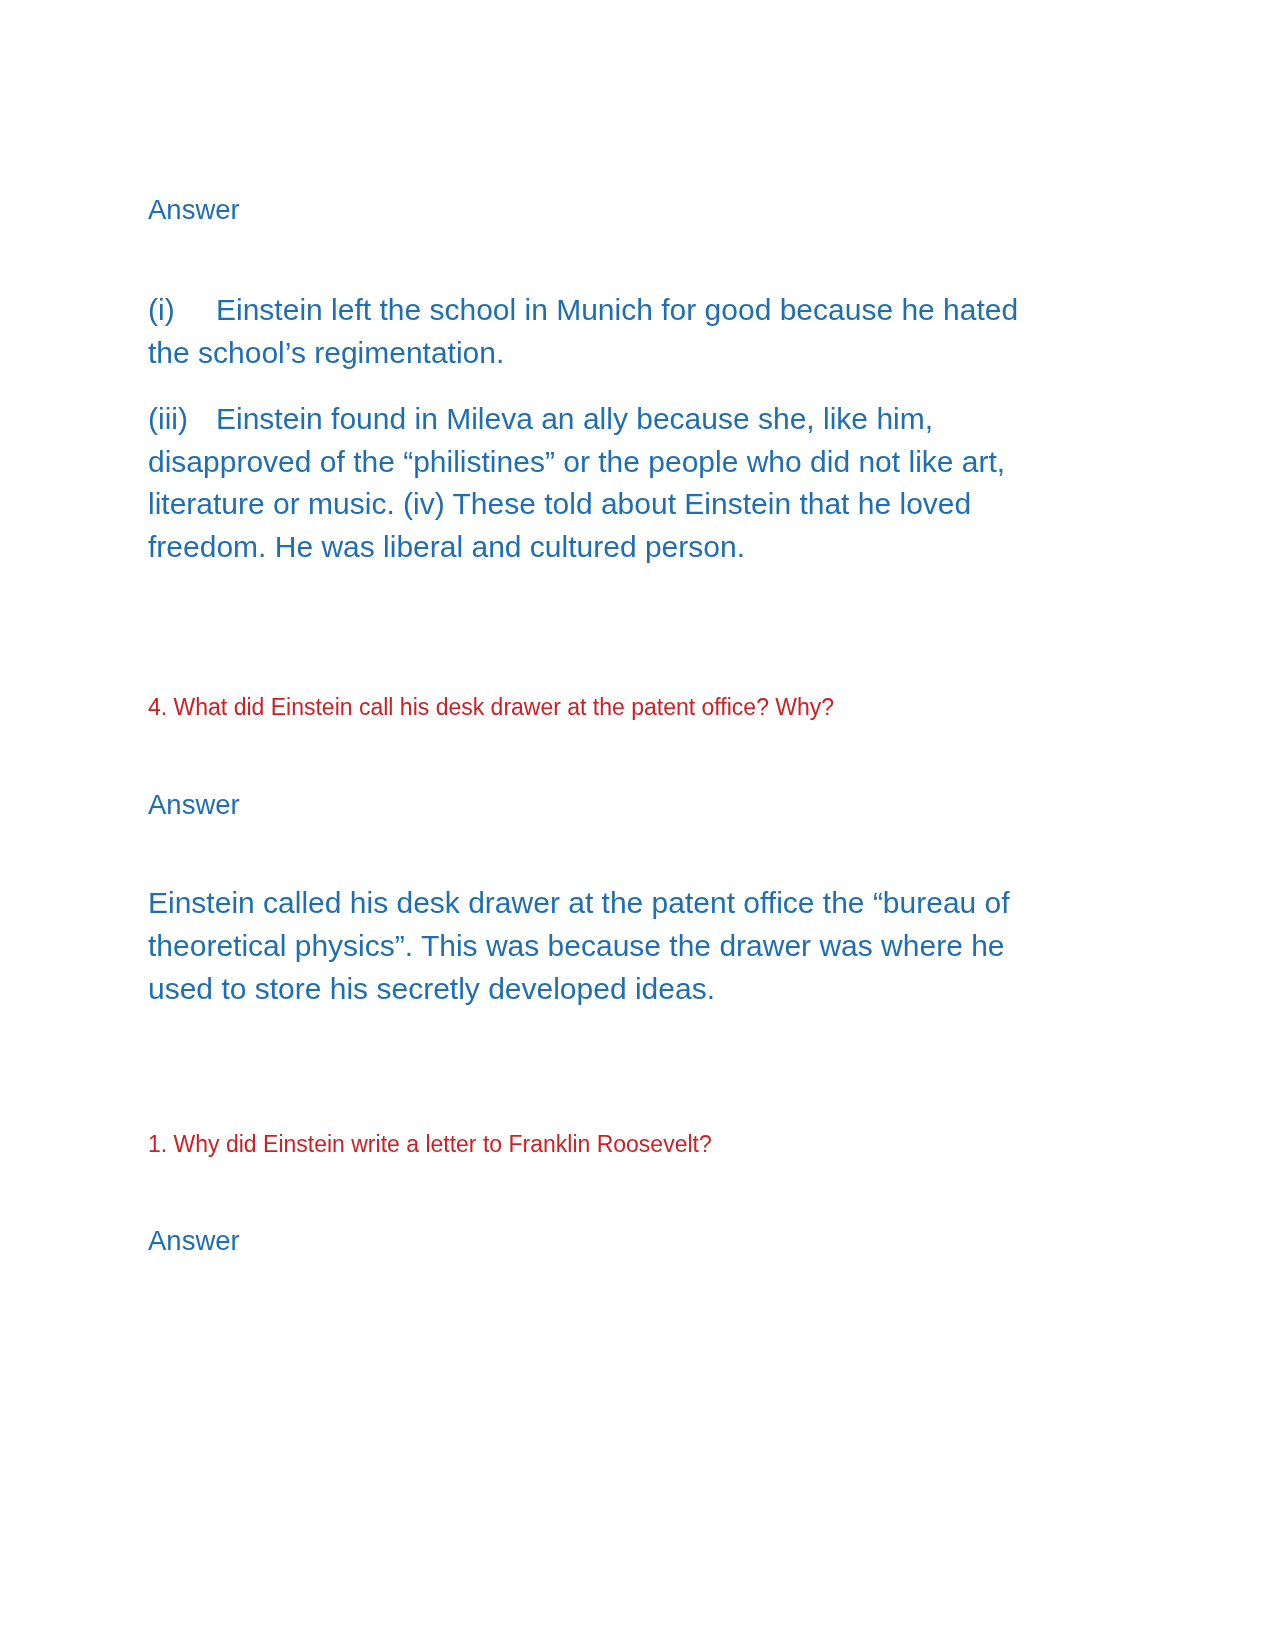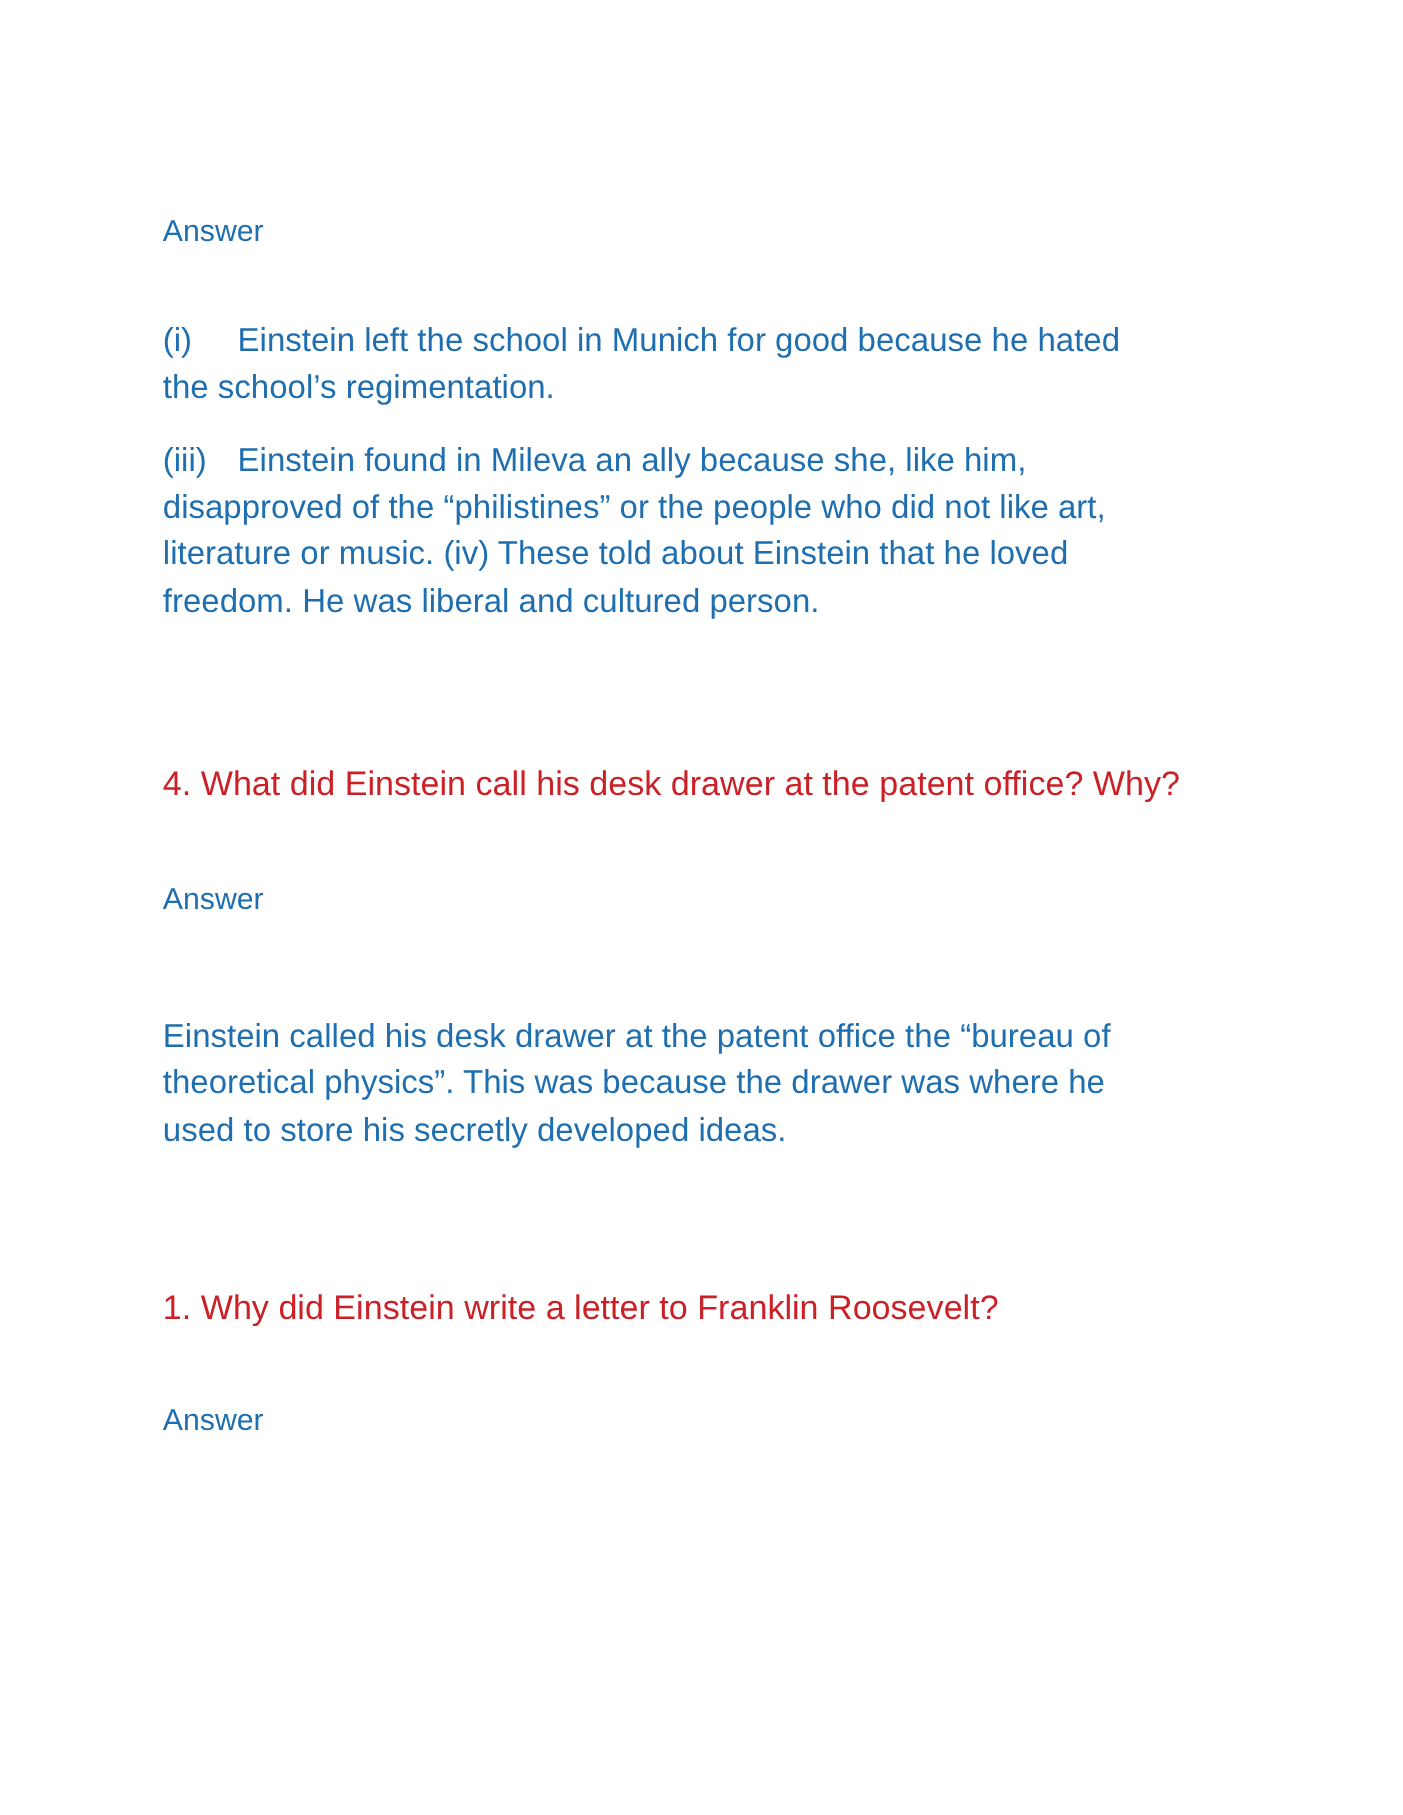--- a/index.html
+++ b/index.html
@@ -31,25 +31,24 @@
     font-size: 30px;
     line-height: 1.42;
     max-width: 920px;
   }
   .para .marker {
     display: inline-block;
     min-width: 68px;
   }
   .para.narrow {
     max-width: 905px;
-    margin-top: 28px;
   }
   .question {
     color: #cc2027;
-    font-size: 31px;
+    font-size: 23px;
     line-height: 1.42;
     font-weight: normal;
     max-width: 960px;
   }
   .gap-sm { height: 34px; }
   .gap-md { height: 60px; }
   .gap-xl { height: 110px; }
   .tight { margin: 0; }
 </style>
 </head>

